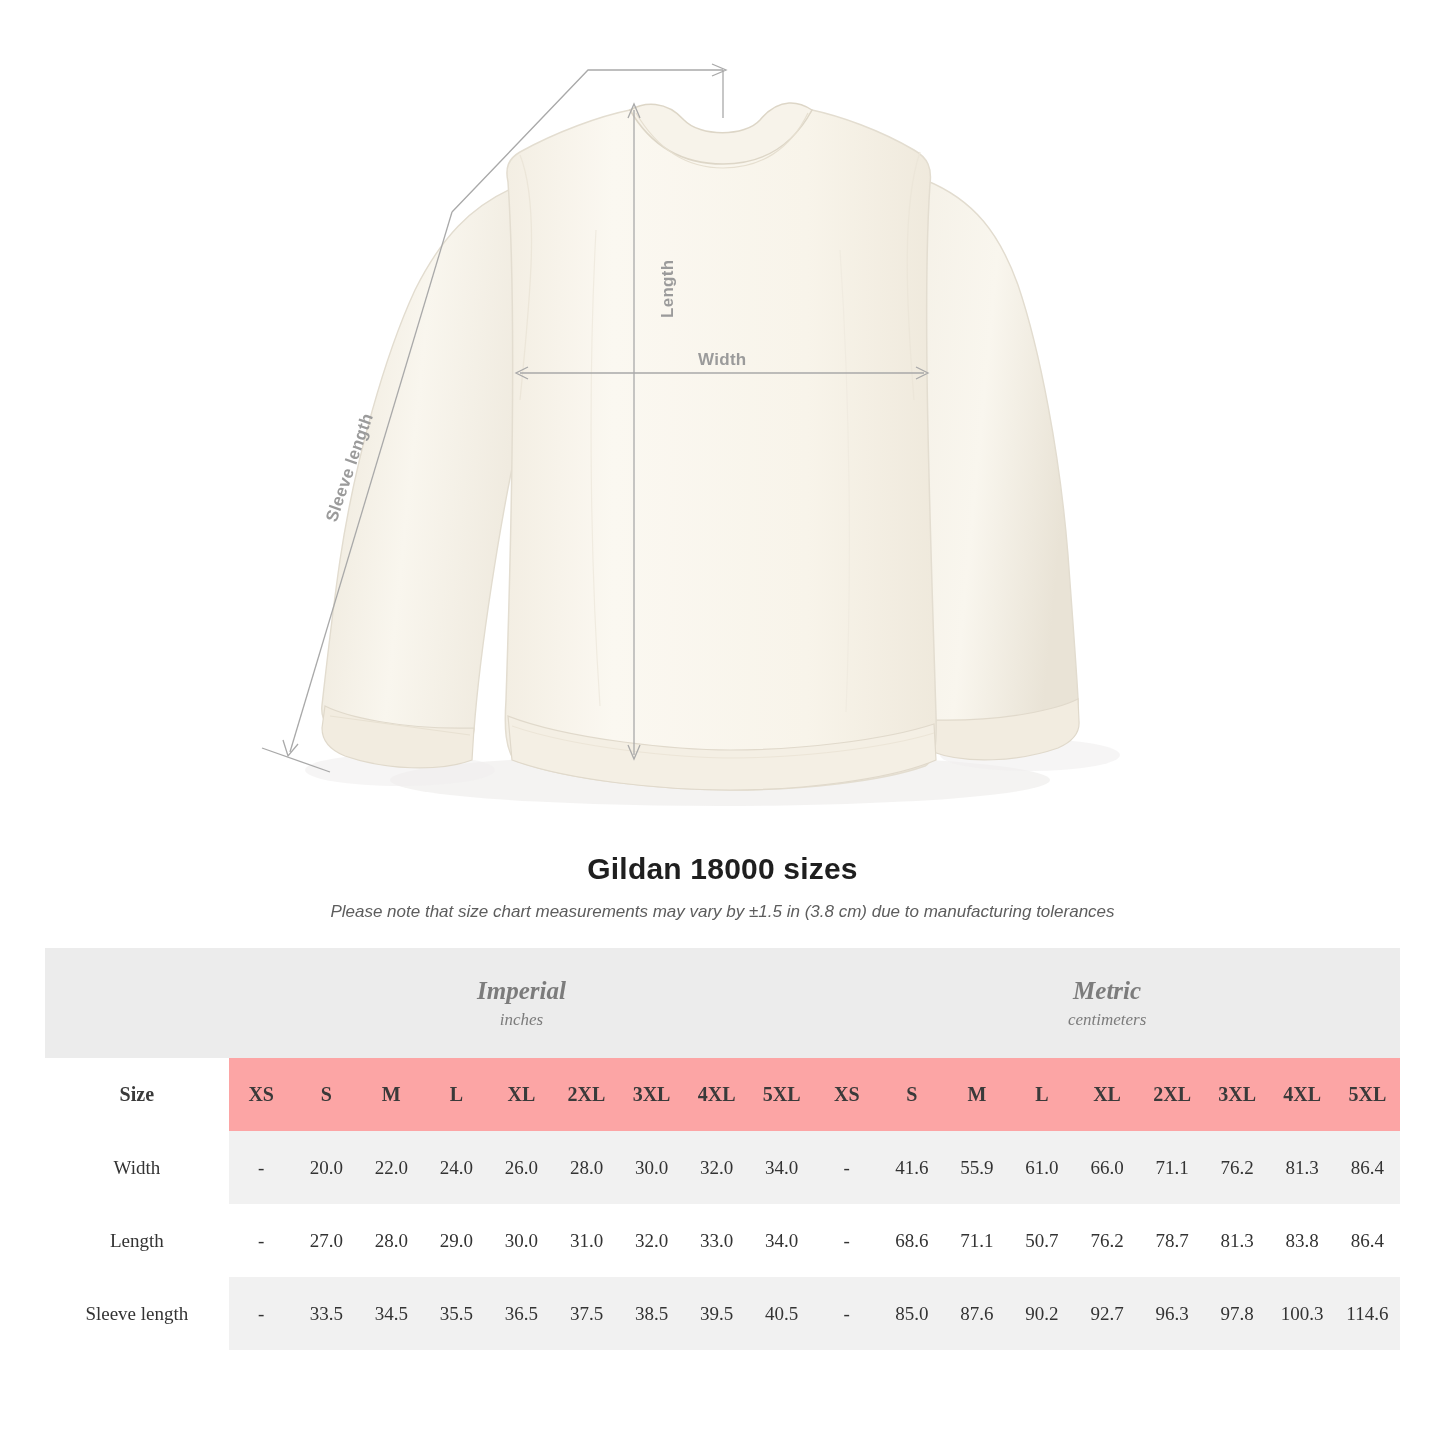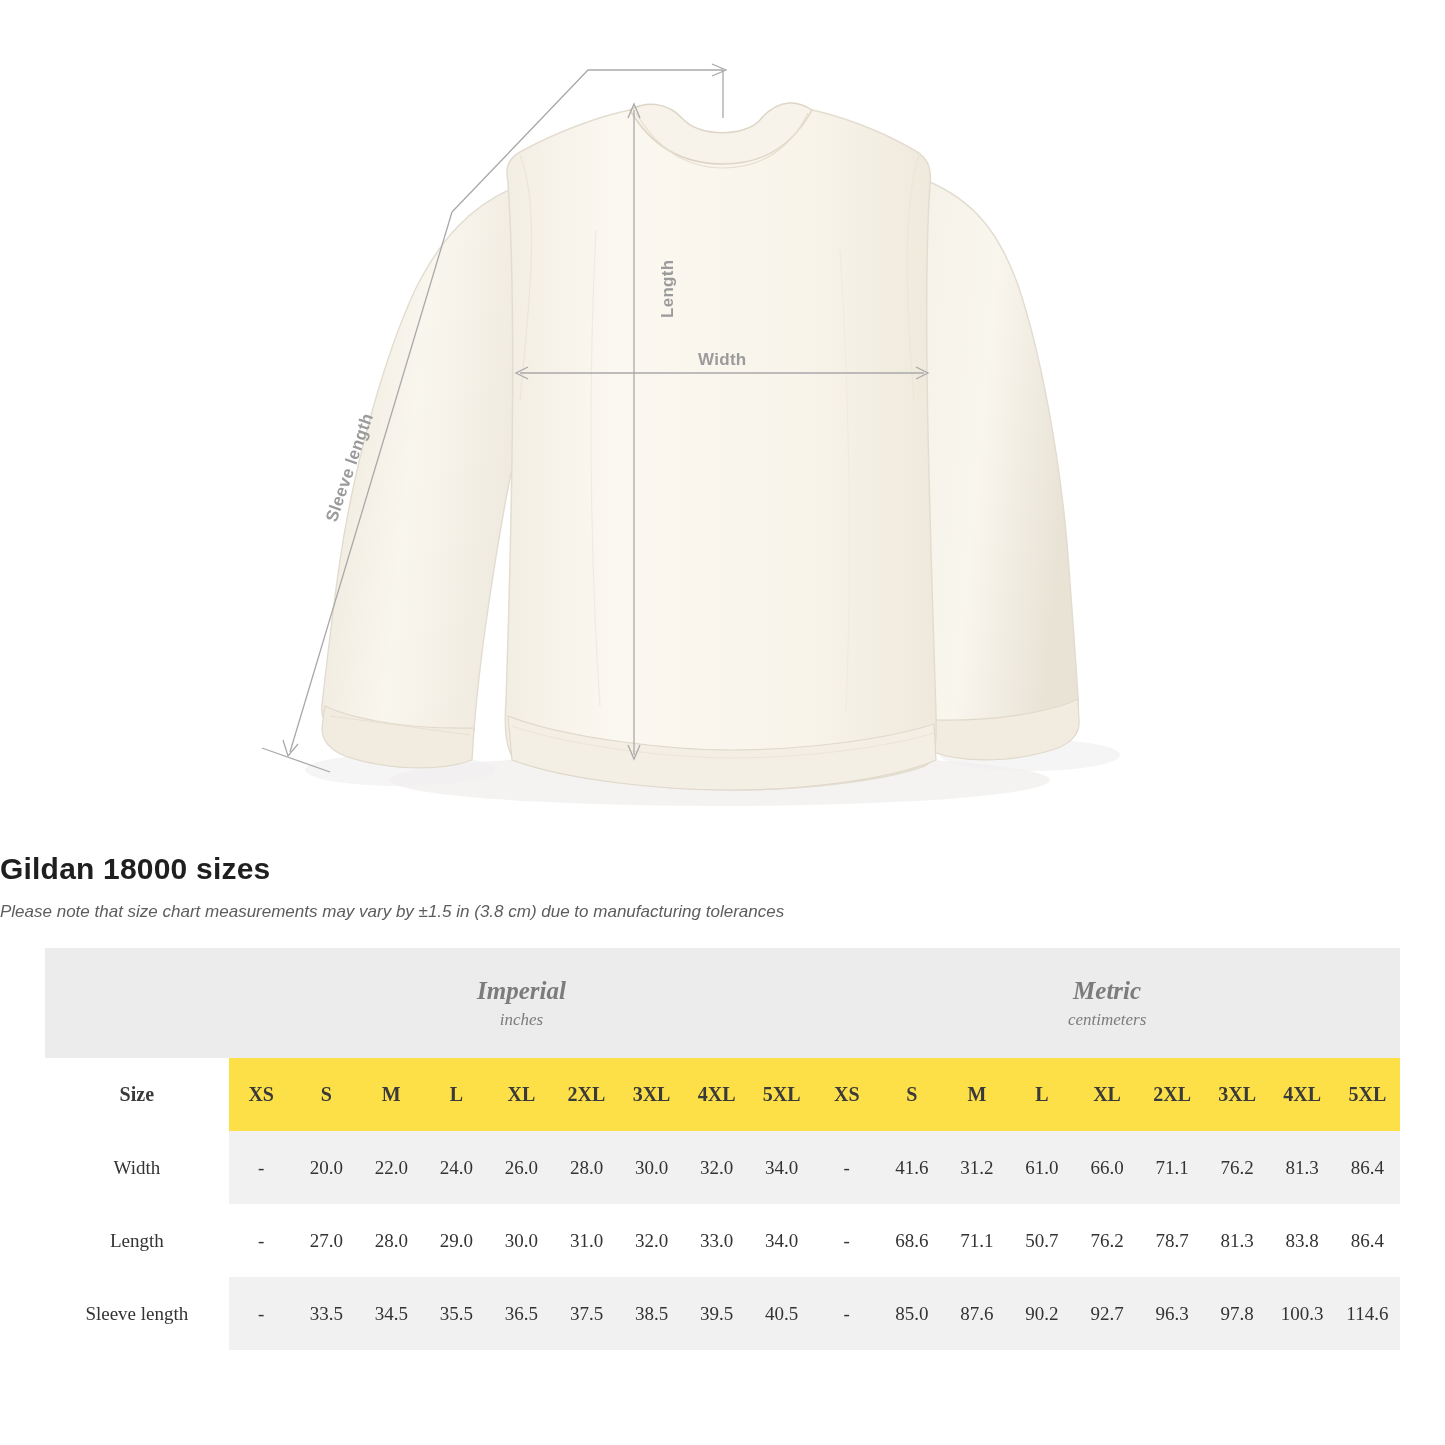--- a/index.html
+++ b/index.html
@@ -35,21 +35,21 @@
     transform: rotate(-90deg);
     transform-origin: left top;
   }
   .dim-label.sleeve {
     transform: rotate(-71deg);
     transform-origin: left top;
   }
 
   
   .title-block {
-    text-align: left;
+    text-align: center;
     margin-top: 22px;
   }
   .chart-title {
     font-size: 30px;
     font-weight: bold;
     color: #1f1f1f;
     letter-spacing: .2px;
   }
   .chart-note {
     margin-top: 16px;
@@ -91,21 +91,21 @@
     line-height: 1.2;
   }
   .unit-head .unit-sub {
     font-size: 17px;
     font-style: italic;
     color: #7c7c7c;
     margin-top: 4px;
     text-align: center;
   }
   tr.header-row td {
-    background: #fde047;
+    background: #fca5a5;
     font-size: 20px;
     font-weight: bold;
     color: #3a3a3a;
   }
   tr.header-row td.rowlabel { font-size: 20px; }
   tr.data-row td { background: #ffffff; }
   tr.data-row.alt td { background: #f1f1f1; }
   td.rowlabel {
     font-weight: bold;
     font-size: 20px;
@@ -261,21 +261,21 @@
           <td>20.0</td>
           <td>22.0</td>
           <td>24.0</td>
           <td>26.0</td>
           <td>28.0</td>
           <td>30.0</td>
           <td>32.0</td>
           <td>34.0</td>
           <td>-</td>
           <td>41.6</td>
-          <td>31.2</td>
+          <td>55.9</td>
           <td>61.0</td>
           <td>66.0</td>
           <td>71.1</td>
           <td>76.2</td>
           <td>81.3</td>
           <td>86.4</td>
         </tr>
 
         <tr class="data-row">
           <td class="rowlabel">Length</td>

